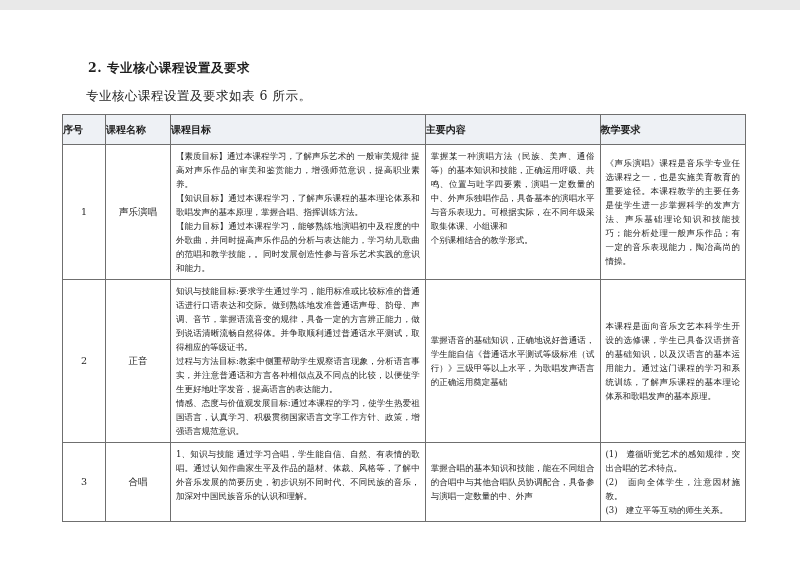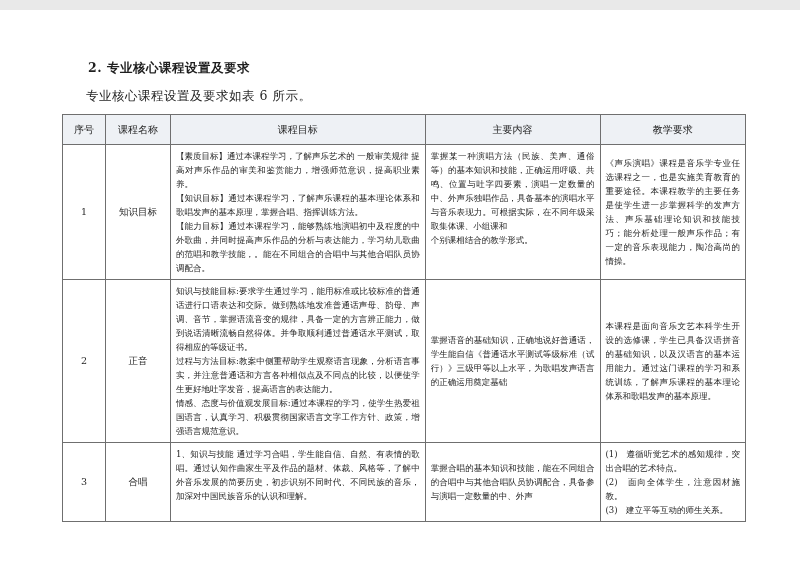--- a/index.html
+++ b/index.html
@@ -39,23 +39,23 @@
     width: 100%;
     border-collapse: collapse;
     table-layout: fixed;
   }
   .course-table th, .course-table td {
     border: 1px solid #6f6f6f;
   }
   .course-table th {
     background: #eef1f5;
     font-size: 10px;
-    font-weight: normal;
+    font-weight: bold;
     height: 30px;
-    text-align: center;
+    text-align: left;
     vertical-align: middle;
   }
   .course-table td {
     font-size: 8.5px;
     line-height: 14px;
     padding: 4px 5px;
     vertical-align: top;
   }
   .course-table td p { margin: 0; text-align: justify; }
   td.c-center {
@@ -102,25 +102,25 @@
           <th>课程名称</th>
           <th>课程目标</th>
           <th>主要内容</th>
           <th>教学要求</th>
         </tr>
       </thead>
       <tbody>
 
         <tr class="r1">
           <td class="c-center">1</td>
-          <td class="c-center">知识目标</td>
+          <td class="c-center">声乐演唱</td>
           <td>
             <p>【素质目标】通过本课程学习，了解声乐艺术的 一般审美规律 提高对声乐作品的审美和鉴赏能力，增强师范意识，提高职业素养。</p>
             <p>【知识目标】通过本课程学习，了解声乐课程的基本理论体系和歌唱发声的基本原理，掌握合唱、指挥训练方法。</p>
-            <p>【能力目标】通过本课程学习，能够熟练地演唱初中及程度的中外歌曲，并同时提高声乐作品的分析与表达能力，学习幼儿歌曲的范唱和教学技能，。能在不同组合的合唱中与其他合唱队员协调配合。</p>
+            <p>【能力目标】通过本课程学习，能够熟练地演唱初中及程度的中外歌曲，并同时提高声乐作品的分析与表达能力，学习幼儿歌曲的范唱和教学技能，。同时发展创造性参与音乐艺术实践的意识和能力。</p>
           </td>
           <td>
             <p>掌握某一种演唱方法（民族、美声、通俗等）的基本知识和技能，正确运用呼吸、共鸣、位置与吐字四要素，演唱一定数量的中、外声乐独唱作品，具备基本的演唱水平与音乐表现力。可根据实际，在不同年级采取集体课、小组课和</p>
             <p>个别课相结合的教学形式。</p>
           </td>
           <td class="v-mid">
             <p>《声乐演唱》课程是音乐学专业任选课程之一，也是实施美育教育的重要途径。本课程教学的主要任务是使学生进一步掌握科学的发声方法、声乐基础理论知识和技能技巧；能分析处理一般声乐作品；有一定的音乐表现能力，陶冶高尚的情操。</p>
           </td>
         </tr>
 

